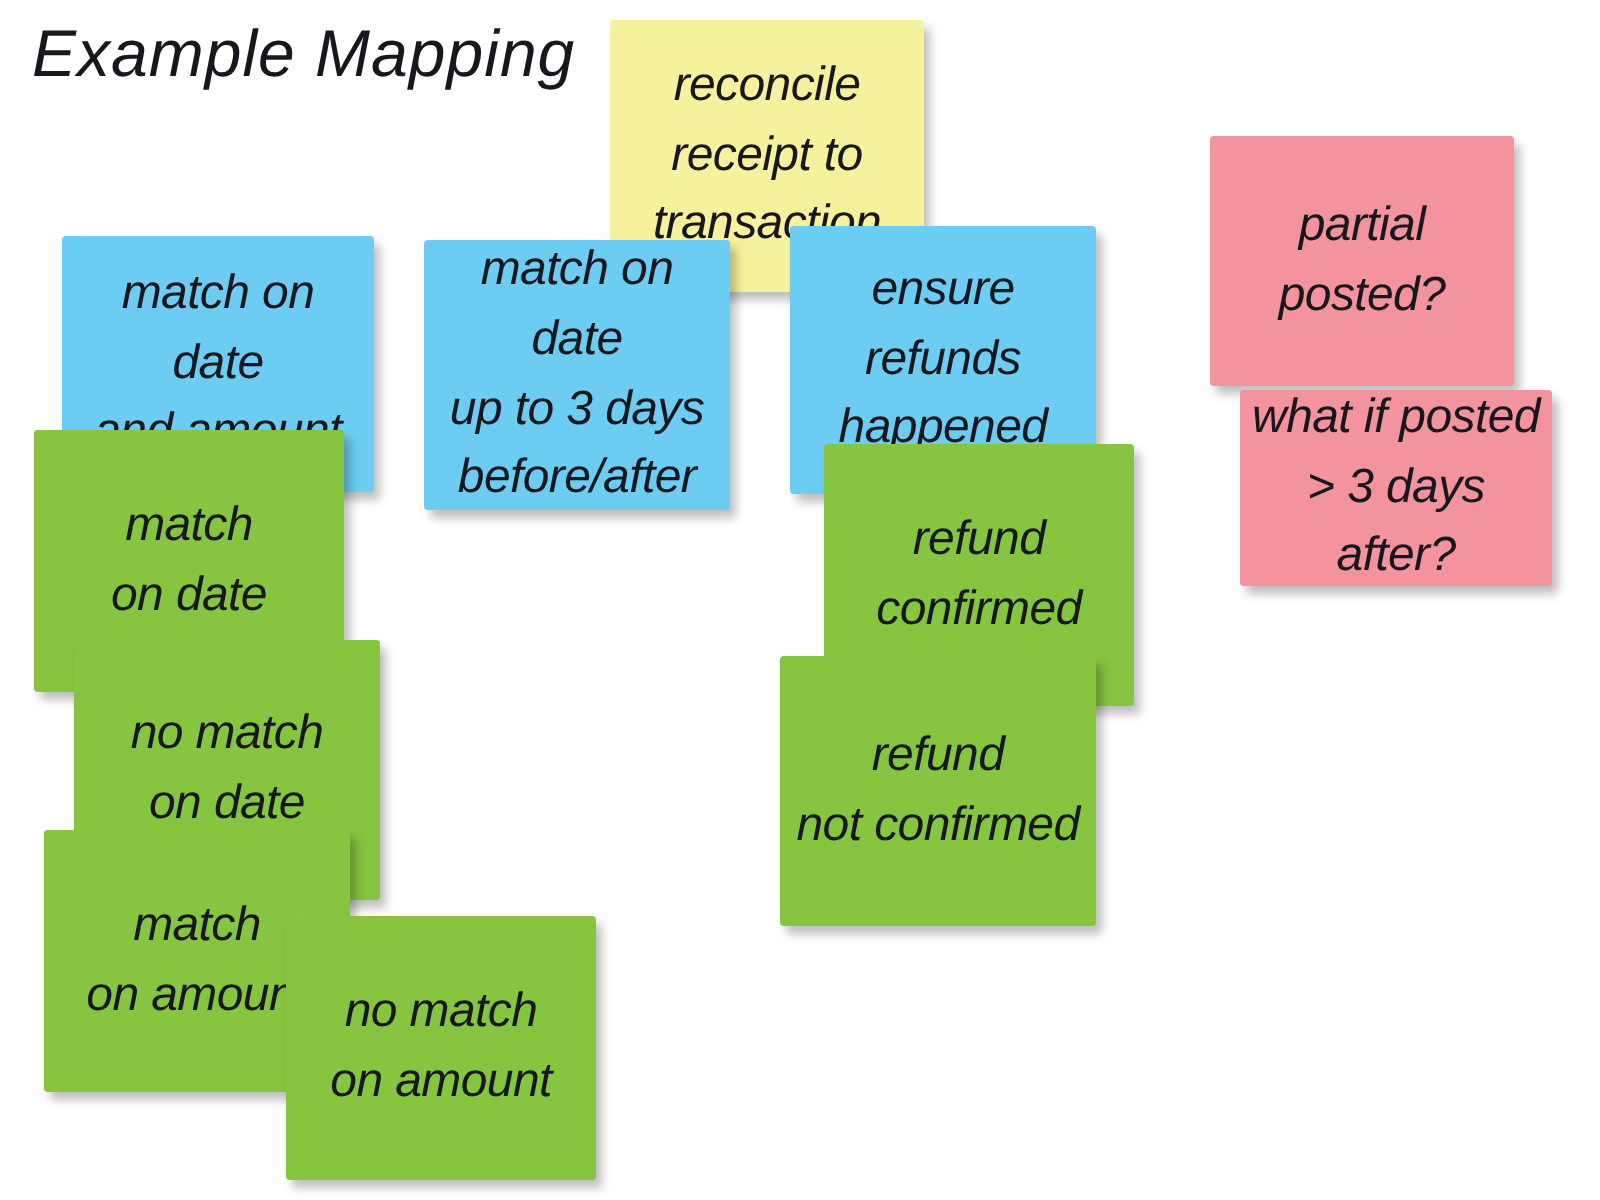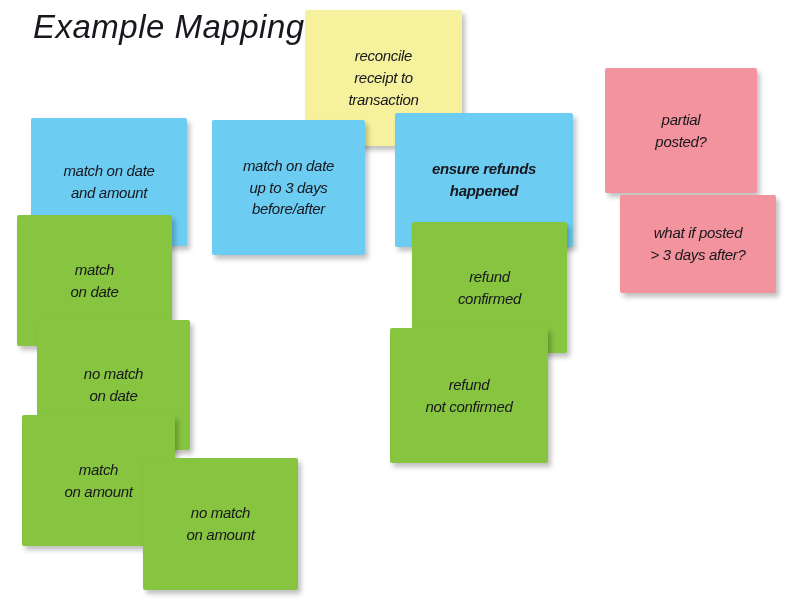--- a/index.html
+++ b/index.html
@@ -11,33 +11,32 @@
     font-family: "Liberation Sans", sans-serif;
   }
   .title {
     position: absolute;
     left: 16px;
     top: 8px;
     font-size: 33px;
     font-style: italic;
     letter-spacing: 0.5px;
     white-space: nowrap;
-    margin-left: 17px;
   }
   .note {
     position: absolute;
     display: flex;
     align-items: center;
     justify-content: center;
     border-radius: 2px;
     box-shadow: 3px 4px 5px rgba(0,0,0,0.25);
   }
   .note-text {
     font-style: italic;
-    font-size: 15px;
+    font-size: 24px;
     line-height: 1.45;
     letter-spacing: -0.3px;
     text-align: center;
     white-space: pre-line;
     padding: 4px;
   }
 </style>
 </head>
 <body>
 
@@ -51,21 +50,21 @@
       </div>
       <div class="note" style="left: 31px; top: 118px; width: 156px; height: 128px; z-index: 2; background: rgb(108, 204, 241);">
         <span class="note-text" style="color: rgb(23, 23, 29);">match on date
 and amount</span>
       </div>
       <div class="note" style="left: 212px; top: 120px; width: 153px; height: 135px; z-index: 2; background: rgb(108, 204, 241);">
         <span class="note-text" style="color: rgb(23, 23, 29);">match on date
 up to 3 days
 before/after</span>
       </div>
-      <div class="note" style="left: 395px; top: 113px; width: 178px; height: 134px; z-index: 2; background: rgb(108, 204, 241); font-weight: bold;">
+      <div class="note" style="left: 395px; top: 113px; width: 153px; height: 134px; z-index: 2; background: rgb(108, 204, 241);">
         <span class="note-text" style="color: rgb(23, 23, 29);">ensure refunds
 happened</span>
       </div>
       <div class="note" style="left: 17px; top: 215px; width: 155px; height: 131px; z-index: 3; background: rgb(135, 196, 64);">
         <span class="note-text" style="color: rgb(23, 23, 29);">match
 on date</span>
       </div>
       <div class="note" style="left: 37px; top: 320px; width: 153px; height: 130px; z-index: 4; background: rgb(135, 196, 64);">
         <span class="note-text" style="color: rgb(23, 23, 29);">no match
 on date</span>

